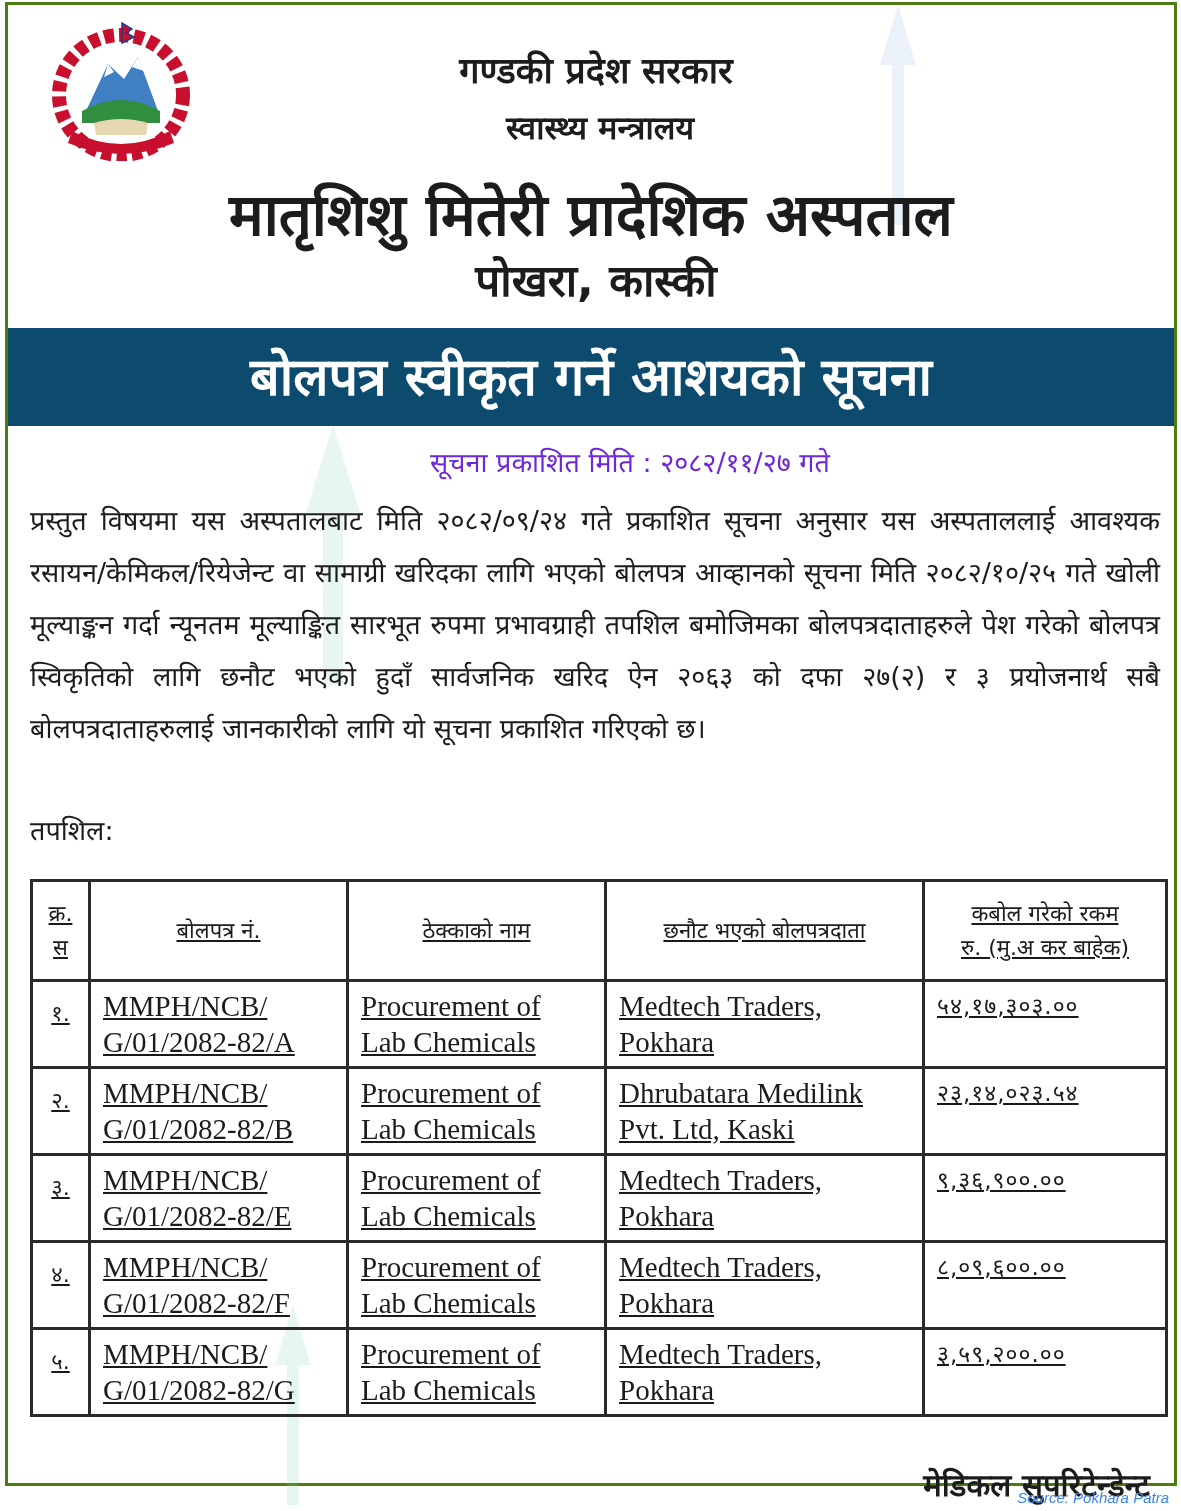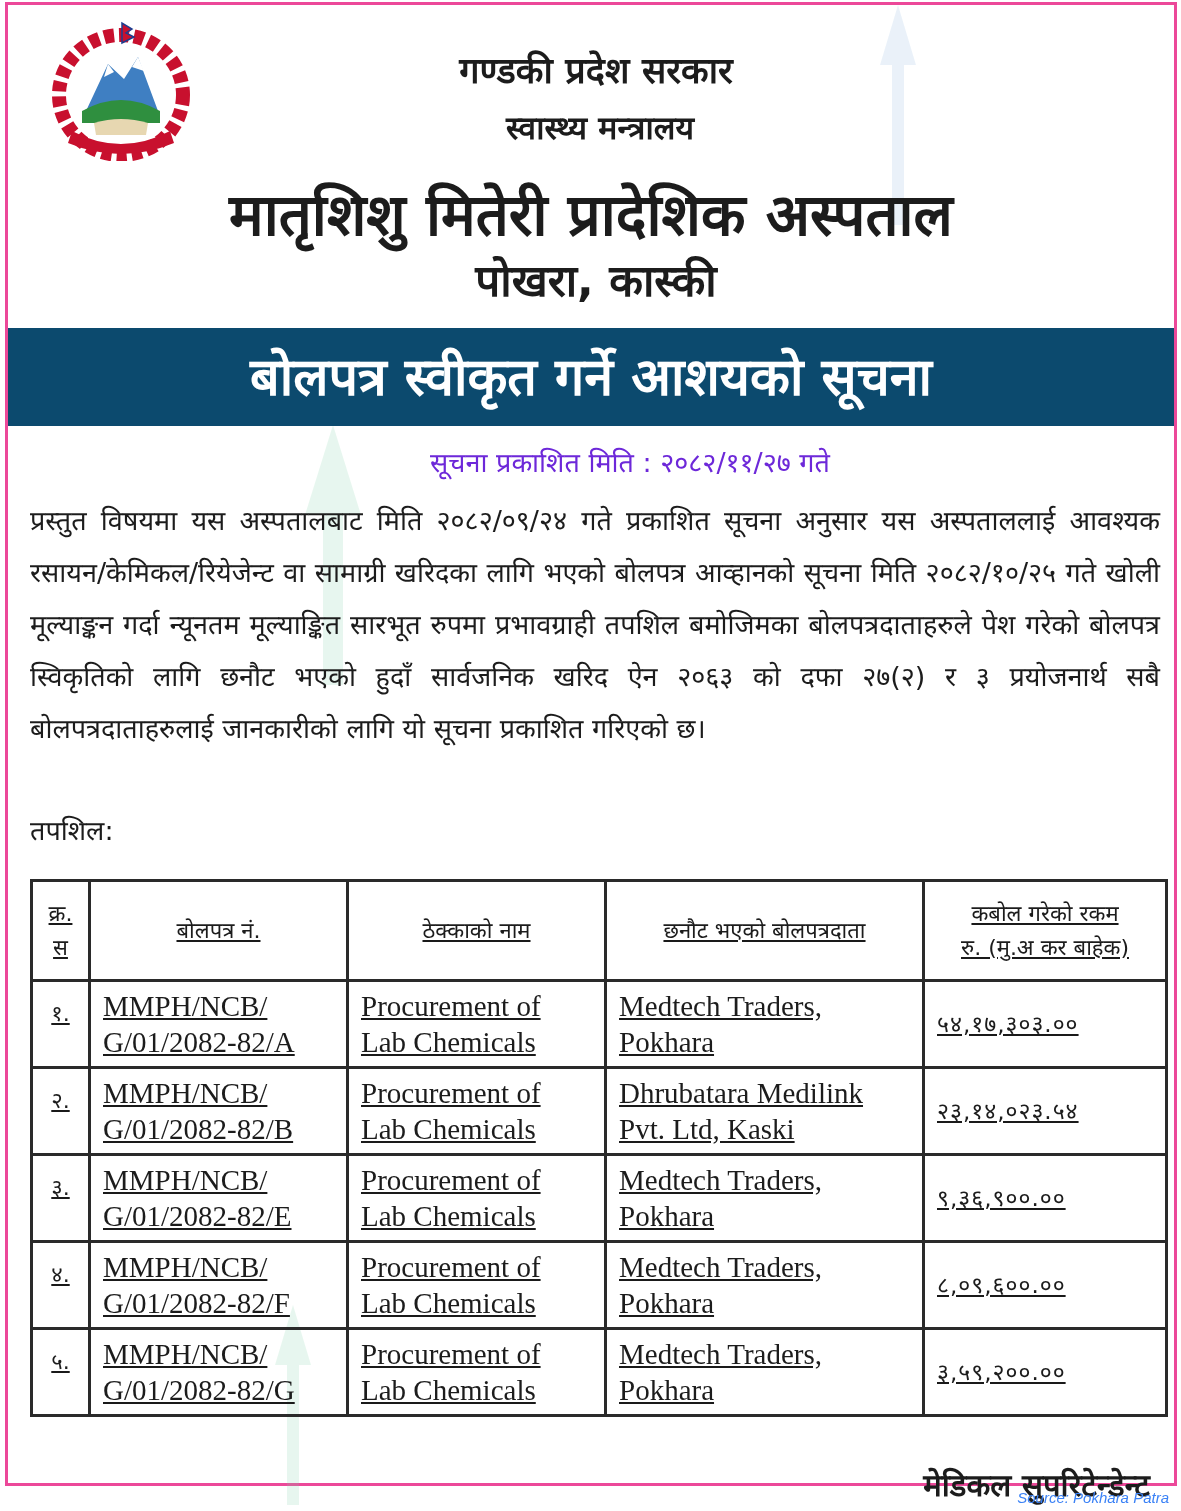--- a/index.html
+++ b/index.html
@@ -1,21 +1,21 @@
 <!DOCTYPE html>
 <html><head>
   <meta charset="utf-8">
   <style>
     * { box-sizing: border-box; margin: 0; padding: 0; }
     html, body { width: 1181px; height: 1511px; background: #ffffff; overflow: hidden; }
     body { position: relative; font-family: "DejaVu Sans", sans-serif; color: #1a1a1a; }
 
     .frame {
       position: absolute; left: 5px; top: 2px; width: 1172px; height: 1484px;
-      border: 3px solid #ec4899; background: #fff;
+      border: 3px solid #4d7c0f; background: #fff;
     }
     .emblem {
       position: absolute; left: 38px; top: 14px; width: 150px; height: 142px;
     }
     .hdr-line { position: absolute; left: 0; width: 100%; text-align: center; font-weight: bold; color: #1c1c1c; }
     .hdr-1 { top: 40px; font-size: 36px; padding-left: 10px; }
     .hdr-2 { top: 100px; font-size: 32px; padding-left: 18px; text-align: center; }
     .hdr-3 { top: 168px; font-size: 58px; letter-spacing: 0px; }
     .hdr-4 { top: 244px; font-size: 44px; padding-left: 10px; }
 
@@ -47,21 +47,21 @@
     }
     table.award th {
       font-weight: normal; font-size: 22px; color: #1c1c1c;
       height: 100px; vertical-align: middle; text-align: center; line-height: 34px;
     }
     table.award td {
       height: 87px; font-family: "Liberation Serif", serif; font-size: 29px;
       line-height: 36px; padding: 6px 10px 0 12px; color: #1c1c1c;
     }
     table.award td.sn { text-align: center; font-family: "DejaVu Sans", sans-serif; font-size: 22px; padding: 14px 4px 0 4px; }
-    table.award td.amt { font-family: "DejaVu Sans", sans-serif; font-size: 23px; padding: 24px 8px 0 12px; letter-spacing: 1px; }
+    table.award td.amt { font-family: "DejaVu Sans", sans-serif; font-size: 23px; padding: 6px 8px 0 12px; letter-spacing: 1px; }
     .col-sn { width: 58px; }
     .col-bid { width: 258px; }
     .col-name { width: 258px; }
     .col-bidder { width: 318px; }
     .col-amt { width: 243px; }
 
     .signature {
       position: absolute; right: 24px; top: 1428px; font-size: 31px; font-weight: bold; color: #1c1c1c; margin-top: 30px;
     }
     .source {

